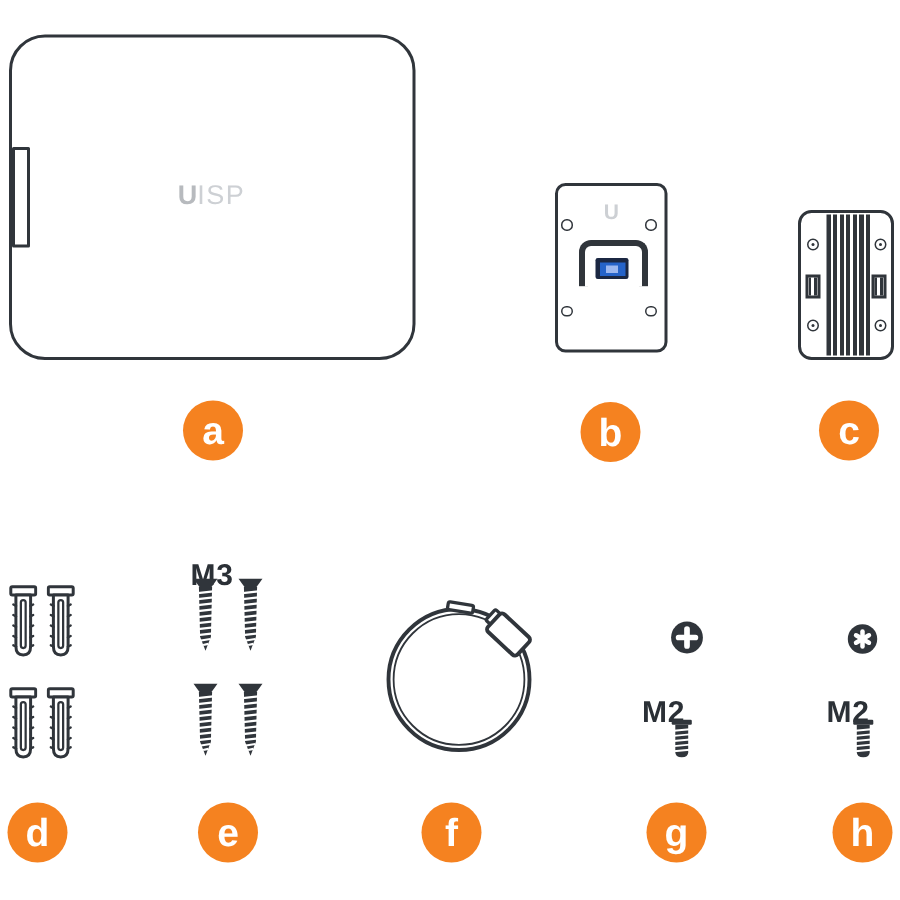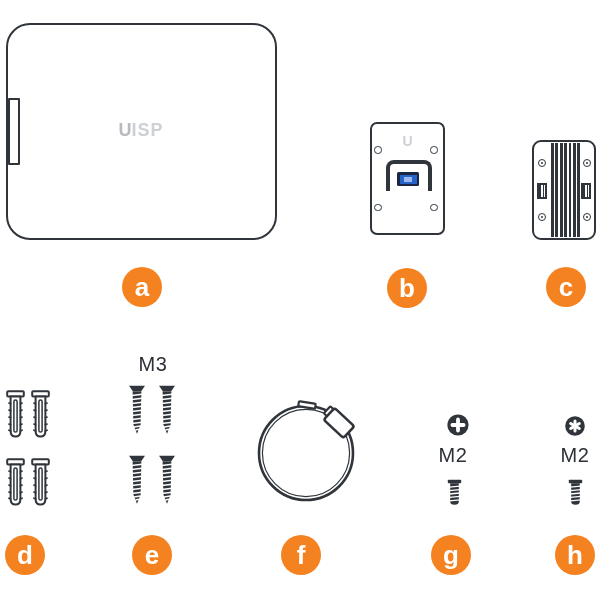--- a/index.html
+++ b/index.html
@@ -8,21 +8,21 @@
           font-family:"Liberation Sans",sans-serif;}
   .abs{position:absolute;}
 
   
   .box-a{left:6px;top:23px;width:271px;height:217px;border:2.6px solid var(--outline,#30353B);
          border-radius:24px;background:#fff;}
   .box-a-tab{left:8px;top:98px;width:12px;height:67px;border:2.2px solid var(--outline,#30353B);
              background:#fff;border-radius:1px;}
   .uisp-logo{left:91px;top:121px;width:100px;text-align:center;font-size:18px;line-height:18px;}
   .logo-u{font-weight:700;color:var(--logo-dark,#B7BABE);}
-  .logo-isp{font-weight:700;color:var(--logo-gray,#CDD0D4);letter-spacing:1px;margin-top:40px;}
+  .logo-isp{font-weight:400;color:var(--logo-gray,#CDD0D4);letter-spacing:1px;margin-top:40px;}
 
   
   .plate-b{left:370px;top:122px;width:75px;height:113px;border:2.6px solid var(--outline,#30353B);
            border-radius:7px;background:#fff;}
   .plate-u{left:370px;top:133px;width:75px;text-align:center;font-size:14px;font-weight:700;
            color:var(--logo-gray,#CDD0D4);}
   .hole{position:absolute;border:1.8px solid var(--outline,#30353B);border-radius:50%;background:#fff;}
   .hole-b{width:7.5px;height:7.5px;}
   .hole-c{width:8px;height:8px;}
   .hole-c::after{content:"";position:absolute;left:50%;top:50%;width:2.4px;height:2.4px;margin:-1.2px;
@@ -35,22 +35,22 @@
 
   
   .brk-c{left:532px;top:140px;width:64px;height:100px;border:2.6px solid var(--outline,#30353B);
          border-radius:9px;background:#fff;}
   .c-fins{left:551px;top:143px;width:30px;height:94px;
           background:repeating-linear-gradient(90deg,var(--outline,#30353B) 0 2.7px,transparent 2.7px 4.4px);}
   .slot-c{position:absolute;width:10px;height:16px;border:2px solid var(--outline,#30353B);background:
           repeating-linear-gradient(90deg,var(--outline,#30353B) 0 1.8px,#fff 1.8px 3.6px);}
 
   
-  .hw-label{position:absolute;text-align:center;font-size:20px;font-weight:400;
-            color:var(--text-dark,#2B3036);letter-spacing:0.5px;}
+  .hw-label{position:absolute;text-align:left;font-size:20px;font-weight:700;
+            color:var(--text-dark,#2B3036);letter-spacing:0.5px;margin-top:20px;}
 
   
   .badge{position:absolute;width:40px;height:40px;border-radius:50%;background:var(--accent,#F58220);
          color:#fff;display:flex;align-items:center;justify-content:center;
          font-size:26px;font-weight:700;line-height:1;}
 
   
   .sln{stroke:var(--outline,#30353B);}
   .sdk{fill:var(--outline,#30353B);}
 </style>

